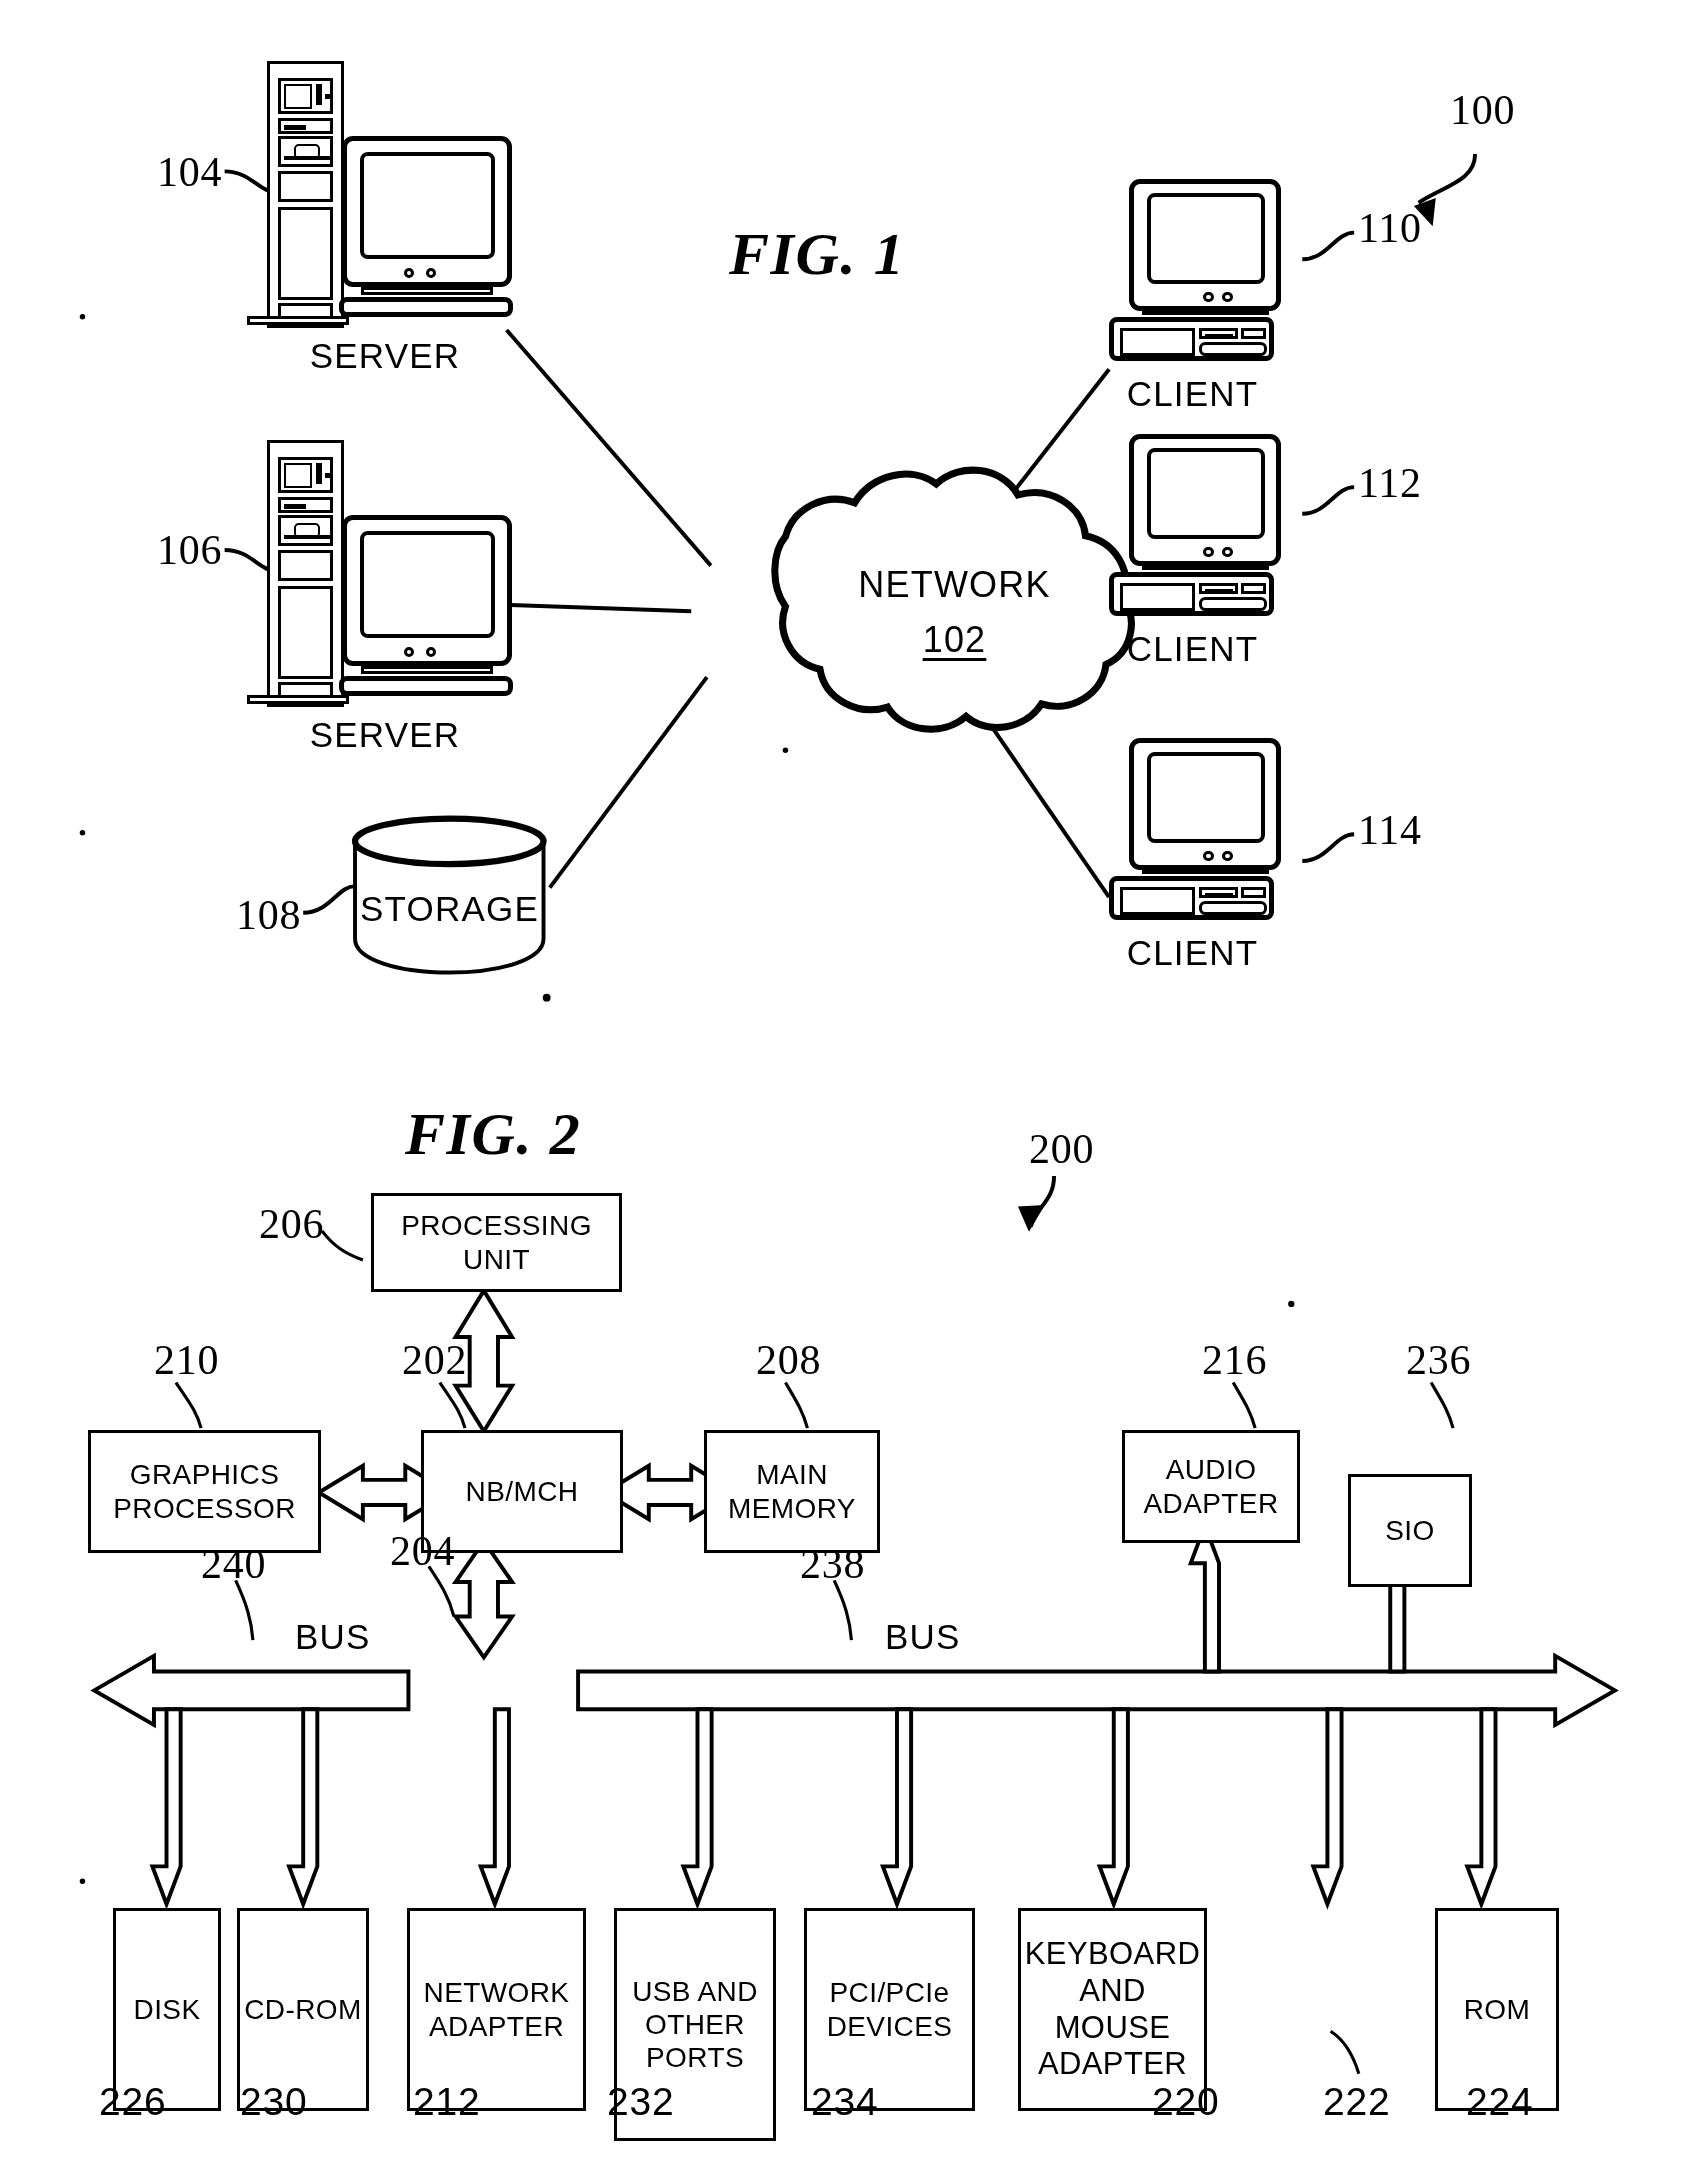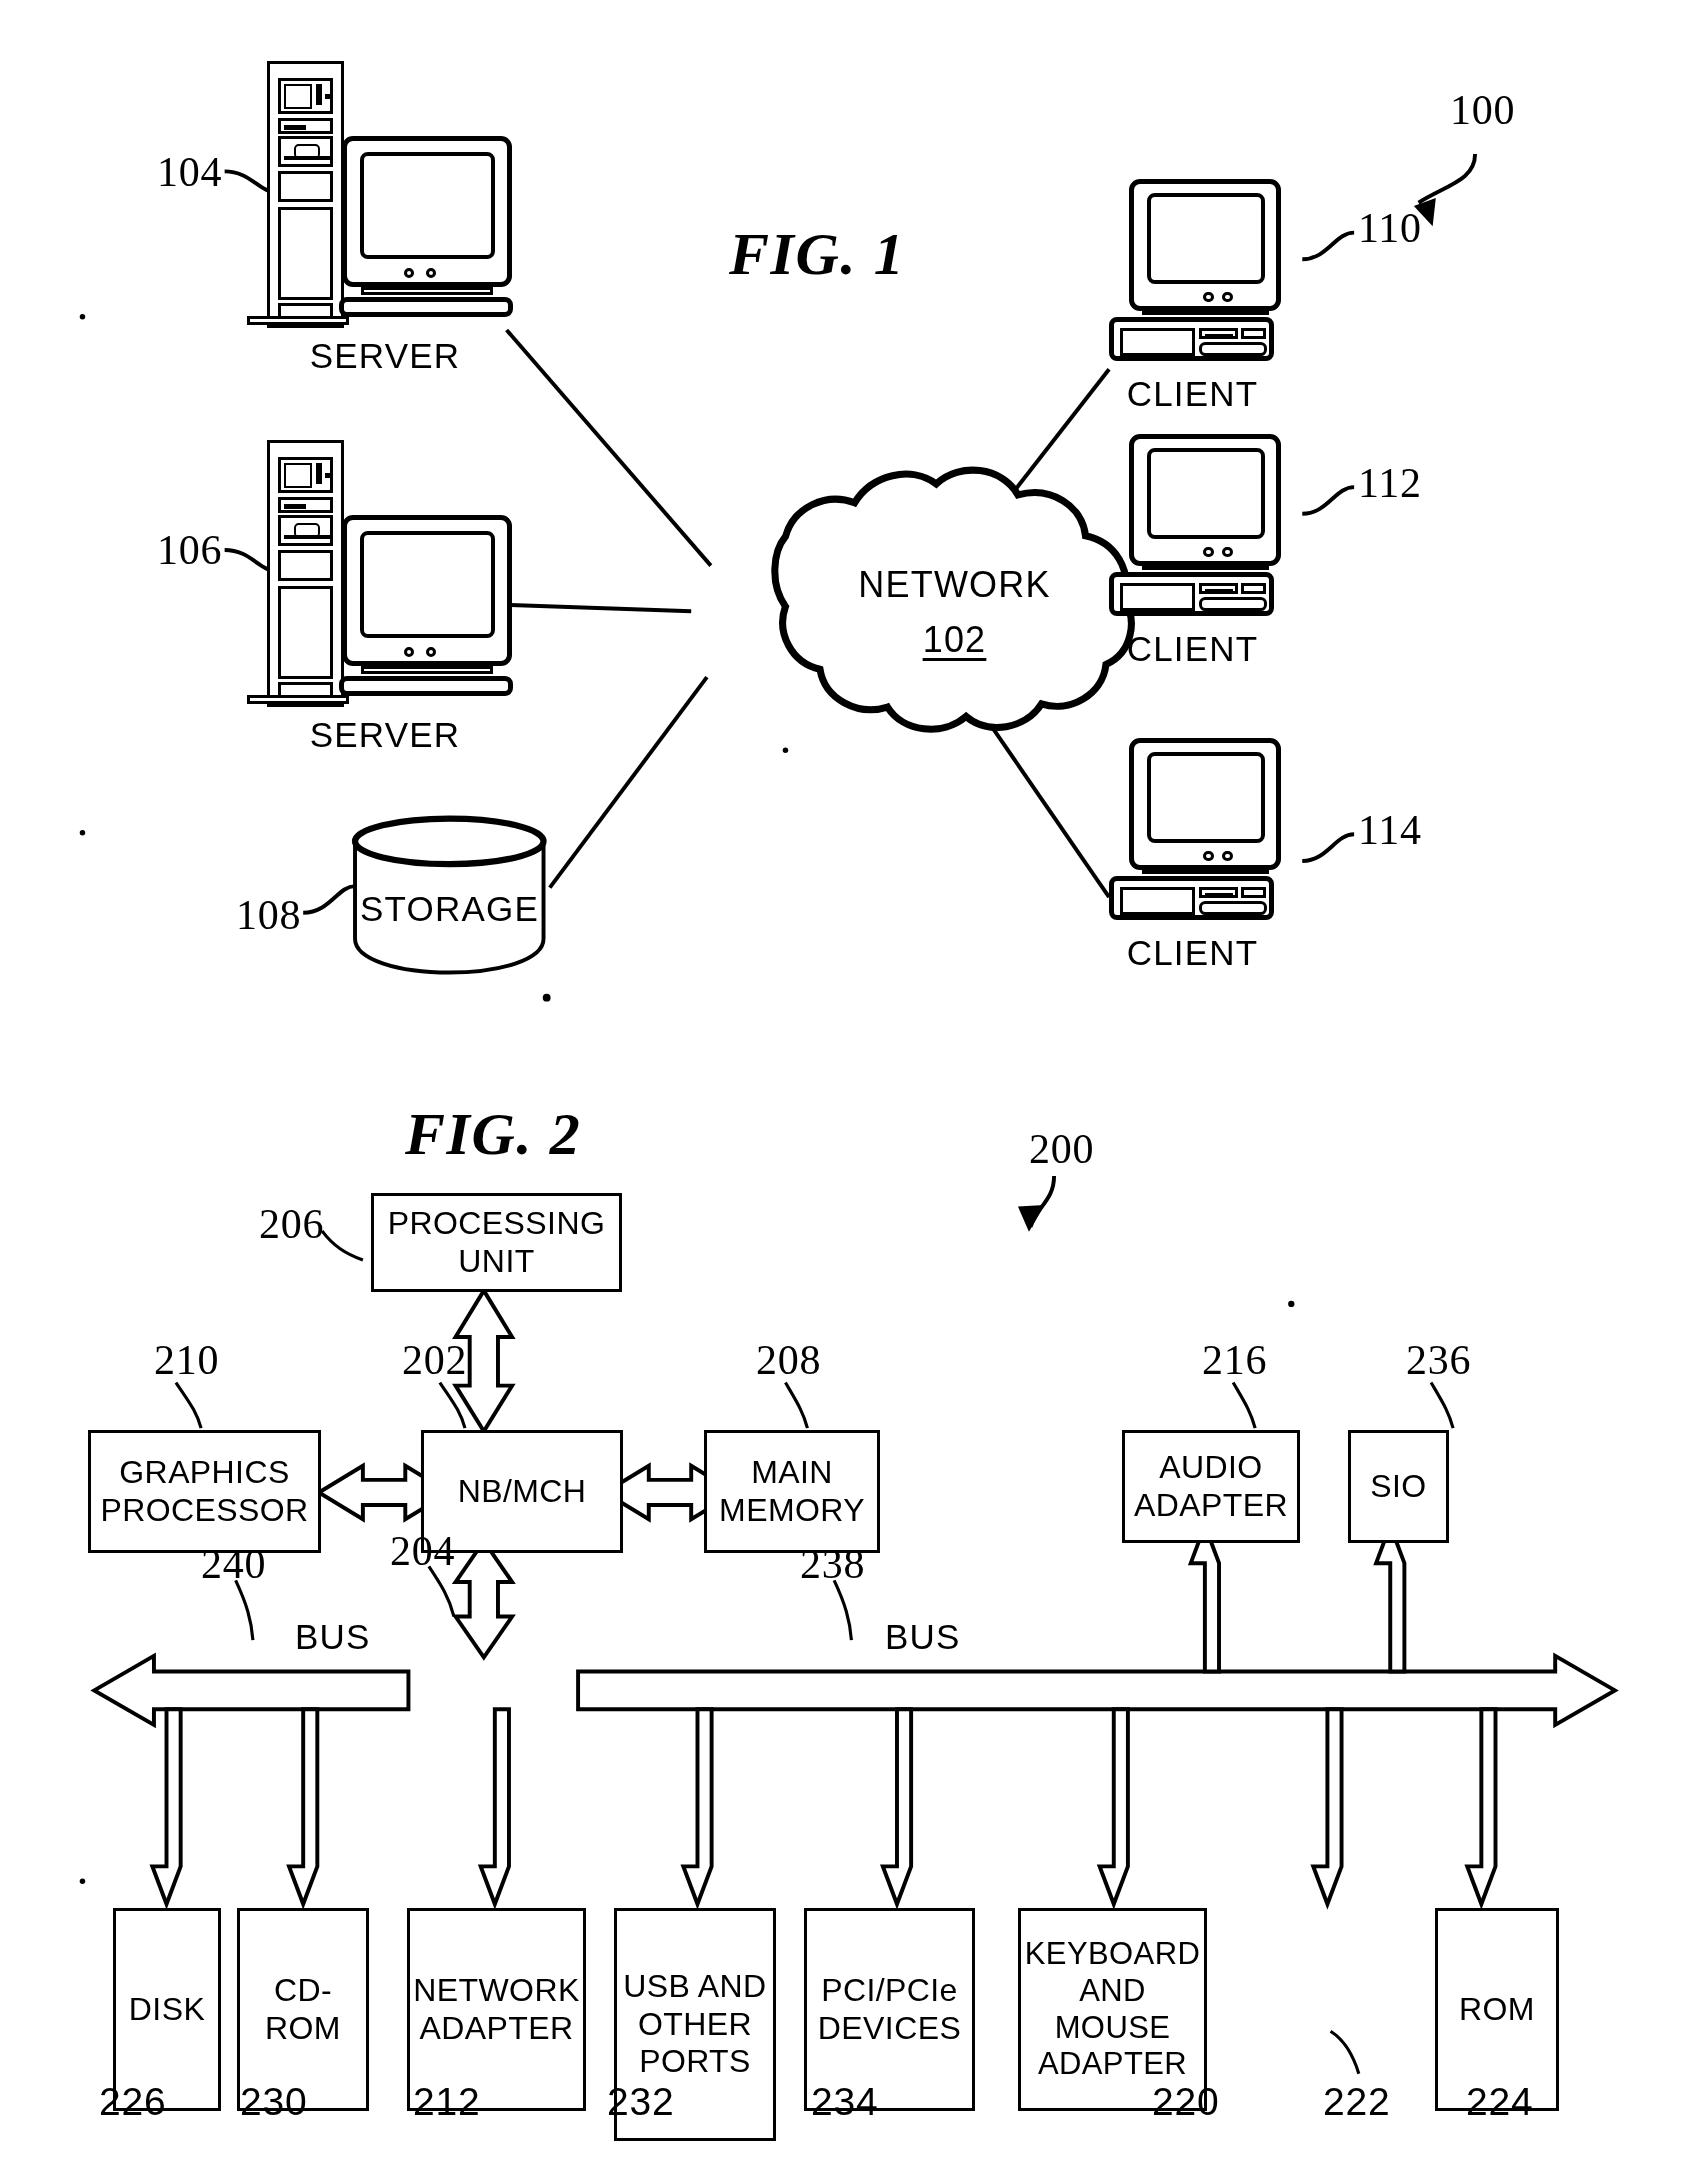--- a/index.html
+++ b/index.html
@@ -62,21 +62,21 @@
     font-family: "Liberation Sans", sans-serif;
     font-size: 36px;
     letter-spacing: 1.2px;
     text-align: center;
     white-space: nowrap;
     text-decoration: underline;
     text-underline-offset: 6.3px;
   }
   .boxlabel {
     font-family: "Liberation Sans", sans-serif;
-    font-size: 32px;
+    font-size: 28px;
     line-height: 1.18;
     letter-spacing: 0.4px;
     text-align: center;
     white-space: pre-line;
   }
   .boxlabel.small { font-size: 31px; }
   .buslabel {
     font-family: "Liberation Sans", sans-serif;
     font-size: 35px;
     letter-spacing: 1.2px;
@@ -441,21 +441,21 @@
 MEMORY</span>
   </div>
 
   <div class="abs ref" style="left:1202px; top:1336px;">216</div>
   <div class="abs box" style="left:1122px; top:1430px; width:178px; height:113px;">
     <span class="boxlabel">AUDIO
 ADAPTER</span>
   </div>
 
   <div class="abs ref" style="left:1406px; top:1336px;">236</div>
-  <div class="abs box" style="left:1348px; top:1430px; width:101px; height:113px;">
+  <div class="abs box" style="left:1348px; top:1474px; width:124px; height:113px;">
     <span class="boxlabel">SIO</span>
   </div>
 
   <div class="abs ref" style="left:390px; top:1527px;">204</div>
 
   <div class="abs ref" style="left:201px; top:1540px;">240</div>
   <div class="abs buslabel" style="left:295px; top:1617px;">BUS</div>
 
   <div class="abs ref" style="left:800px; top:1540px;">238</div>
   <div class="abs buslabel" style="left:885px; top:1617px;">BUS</div>

